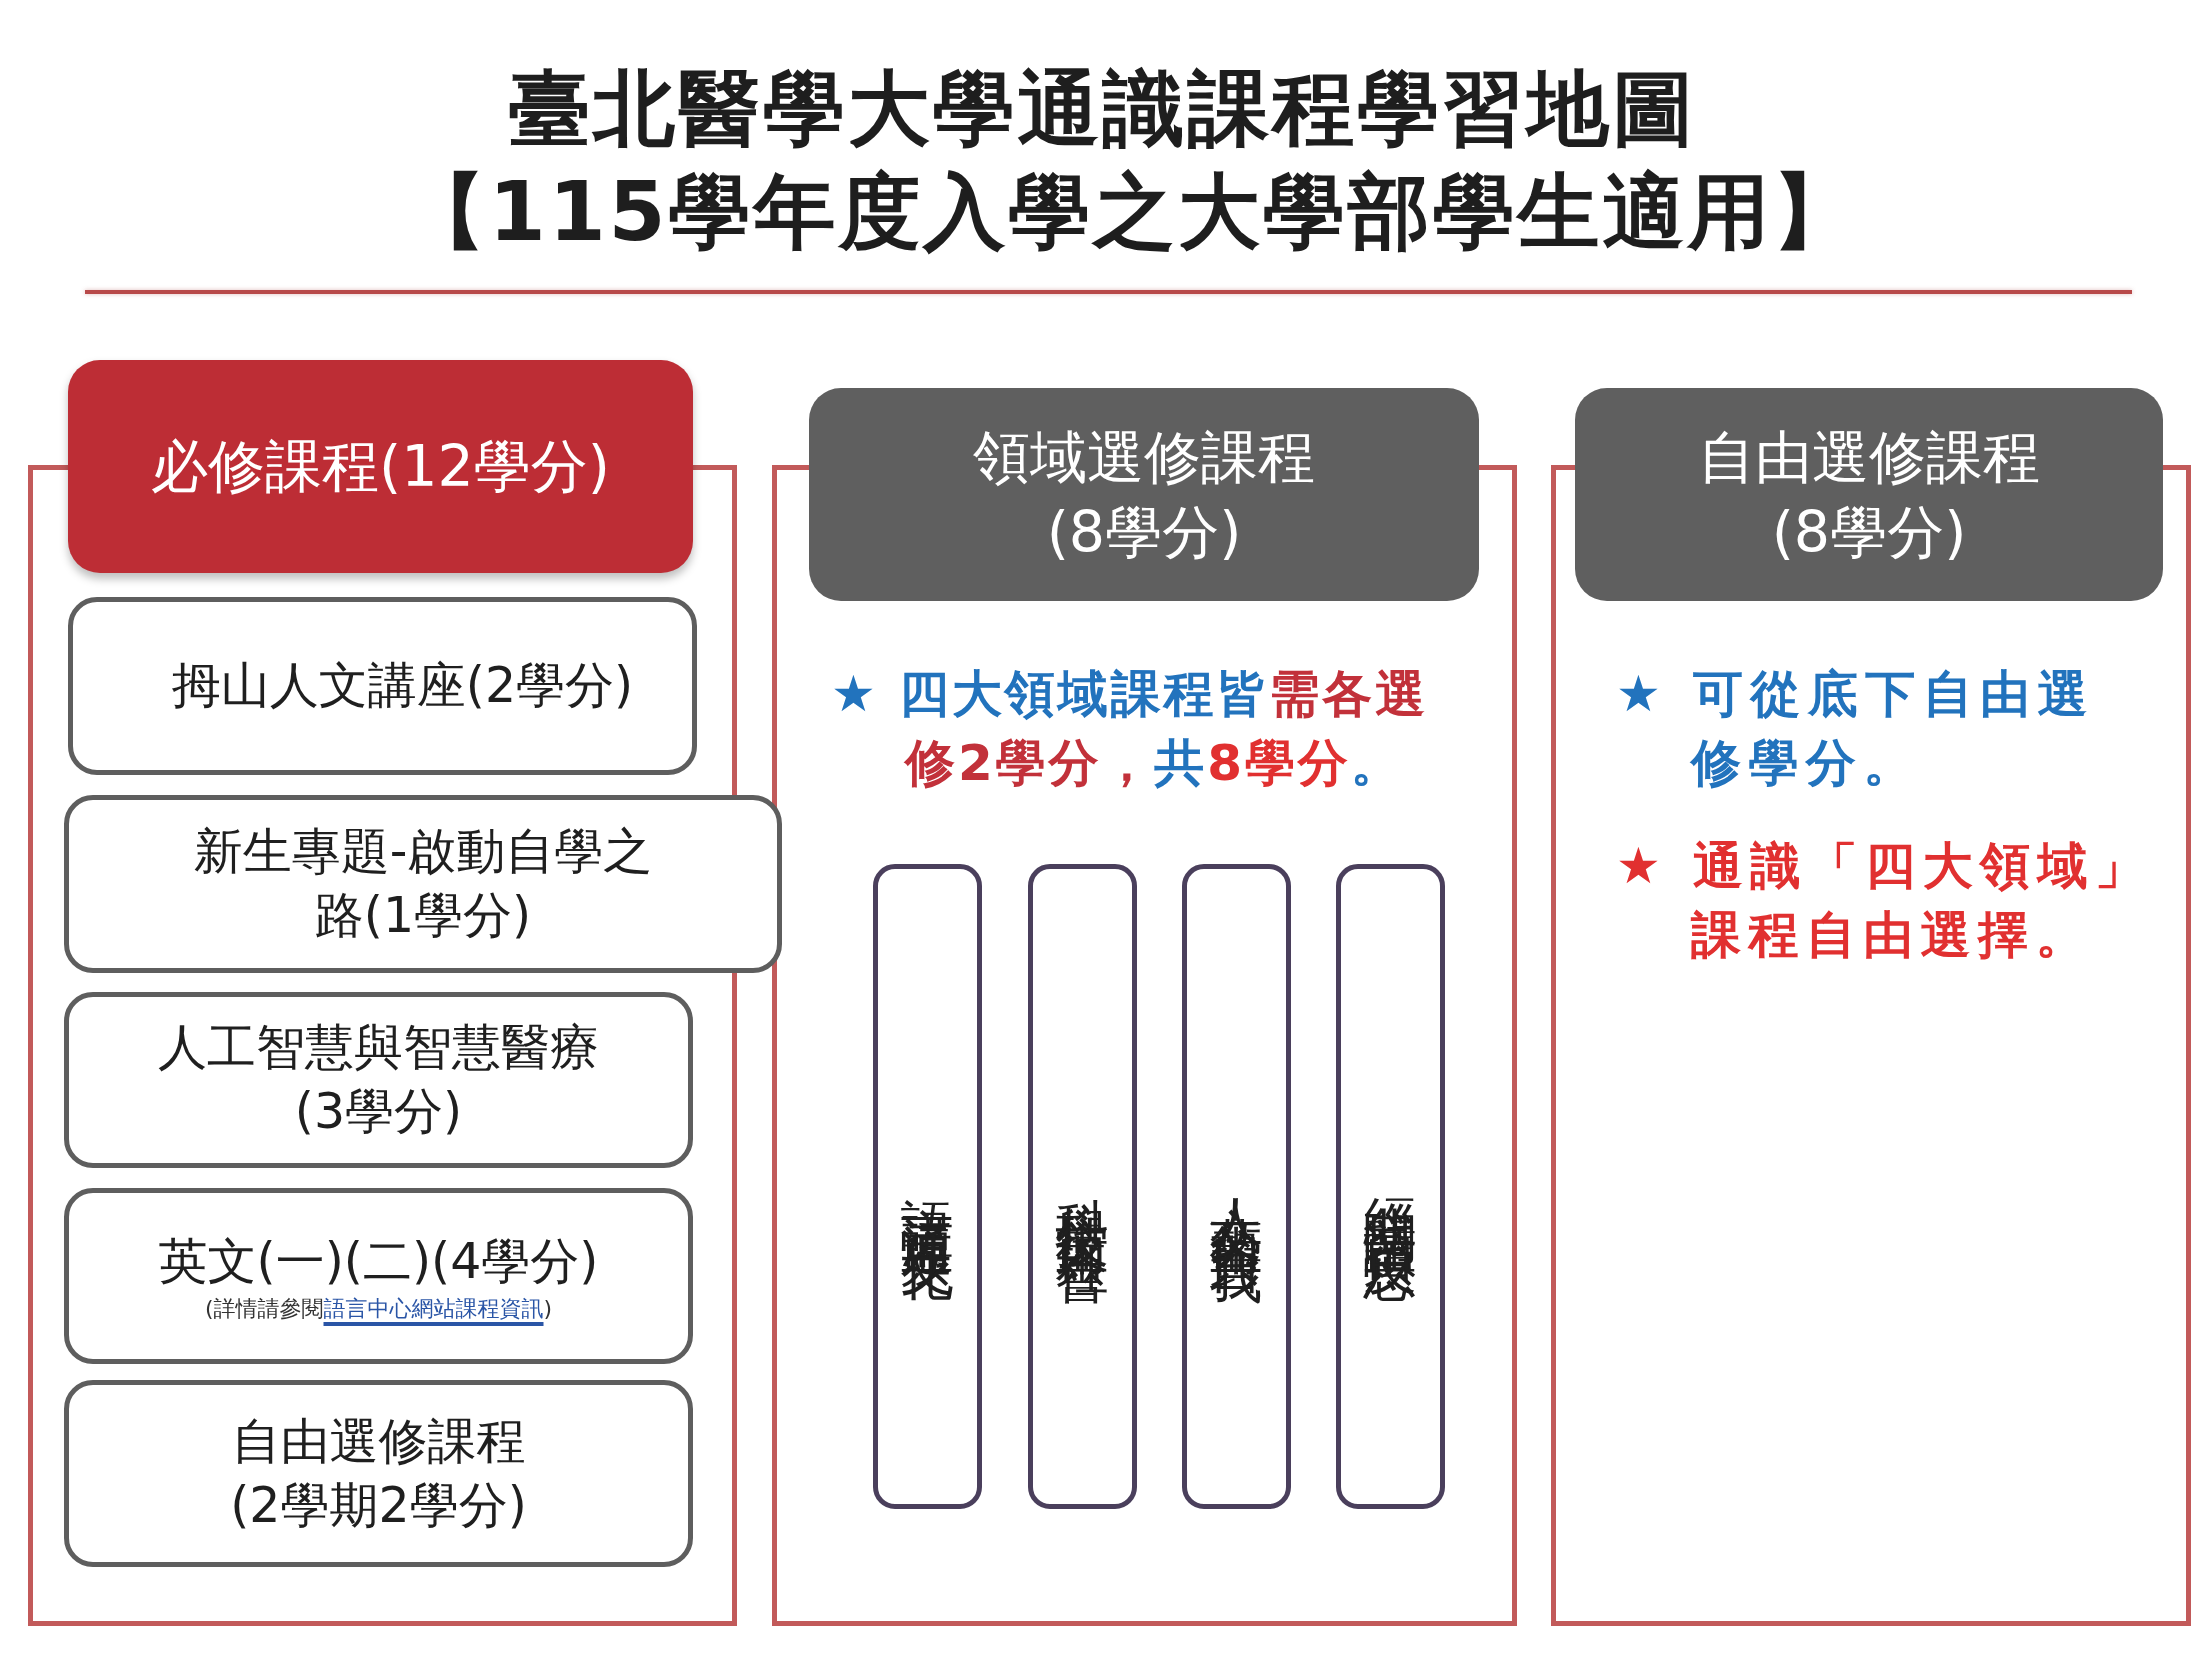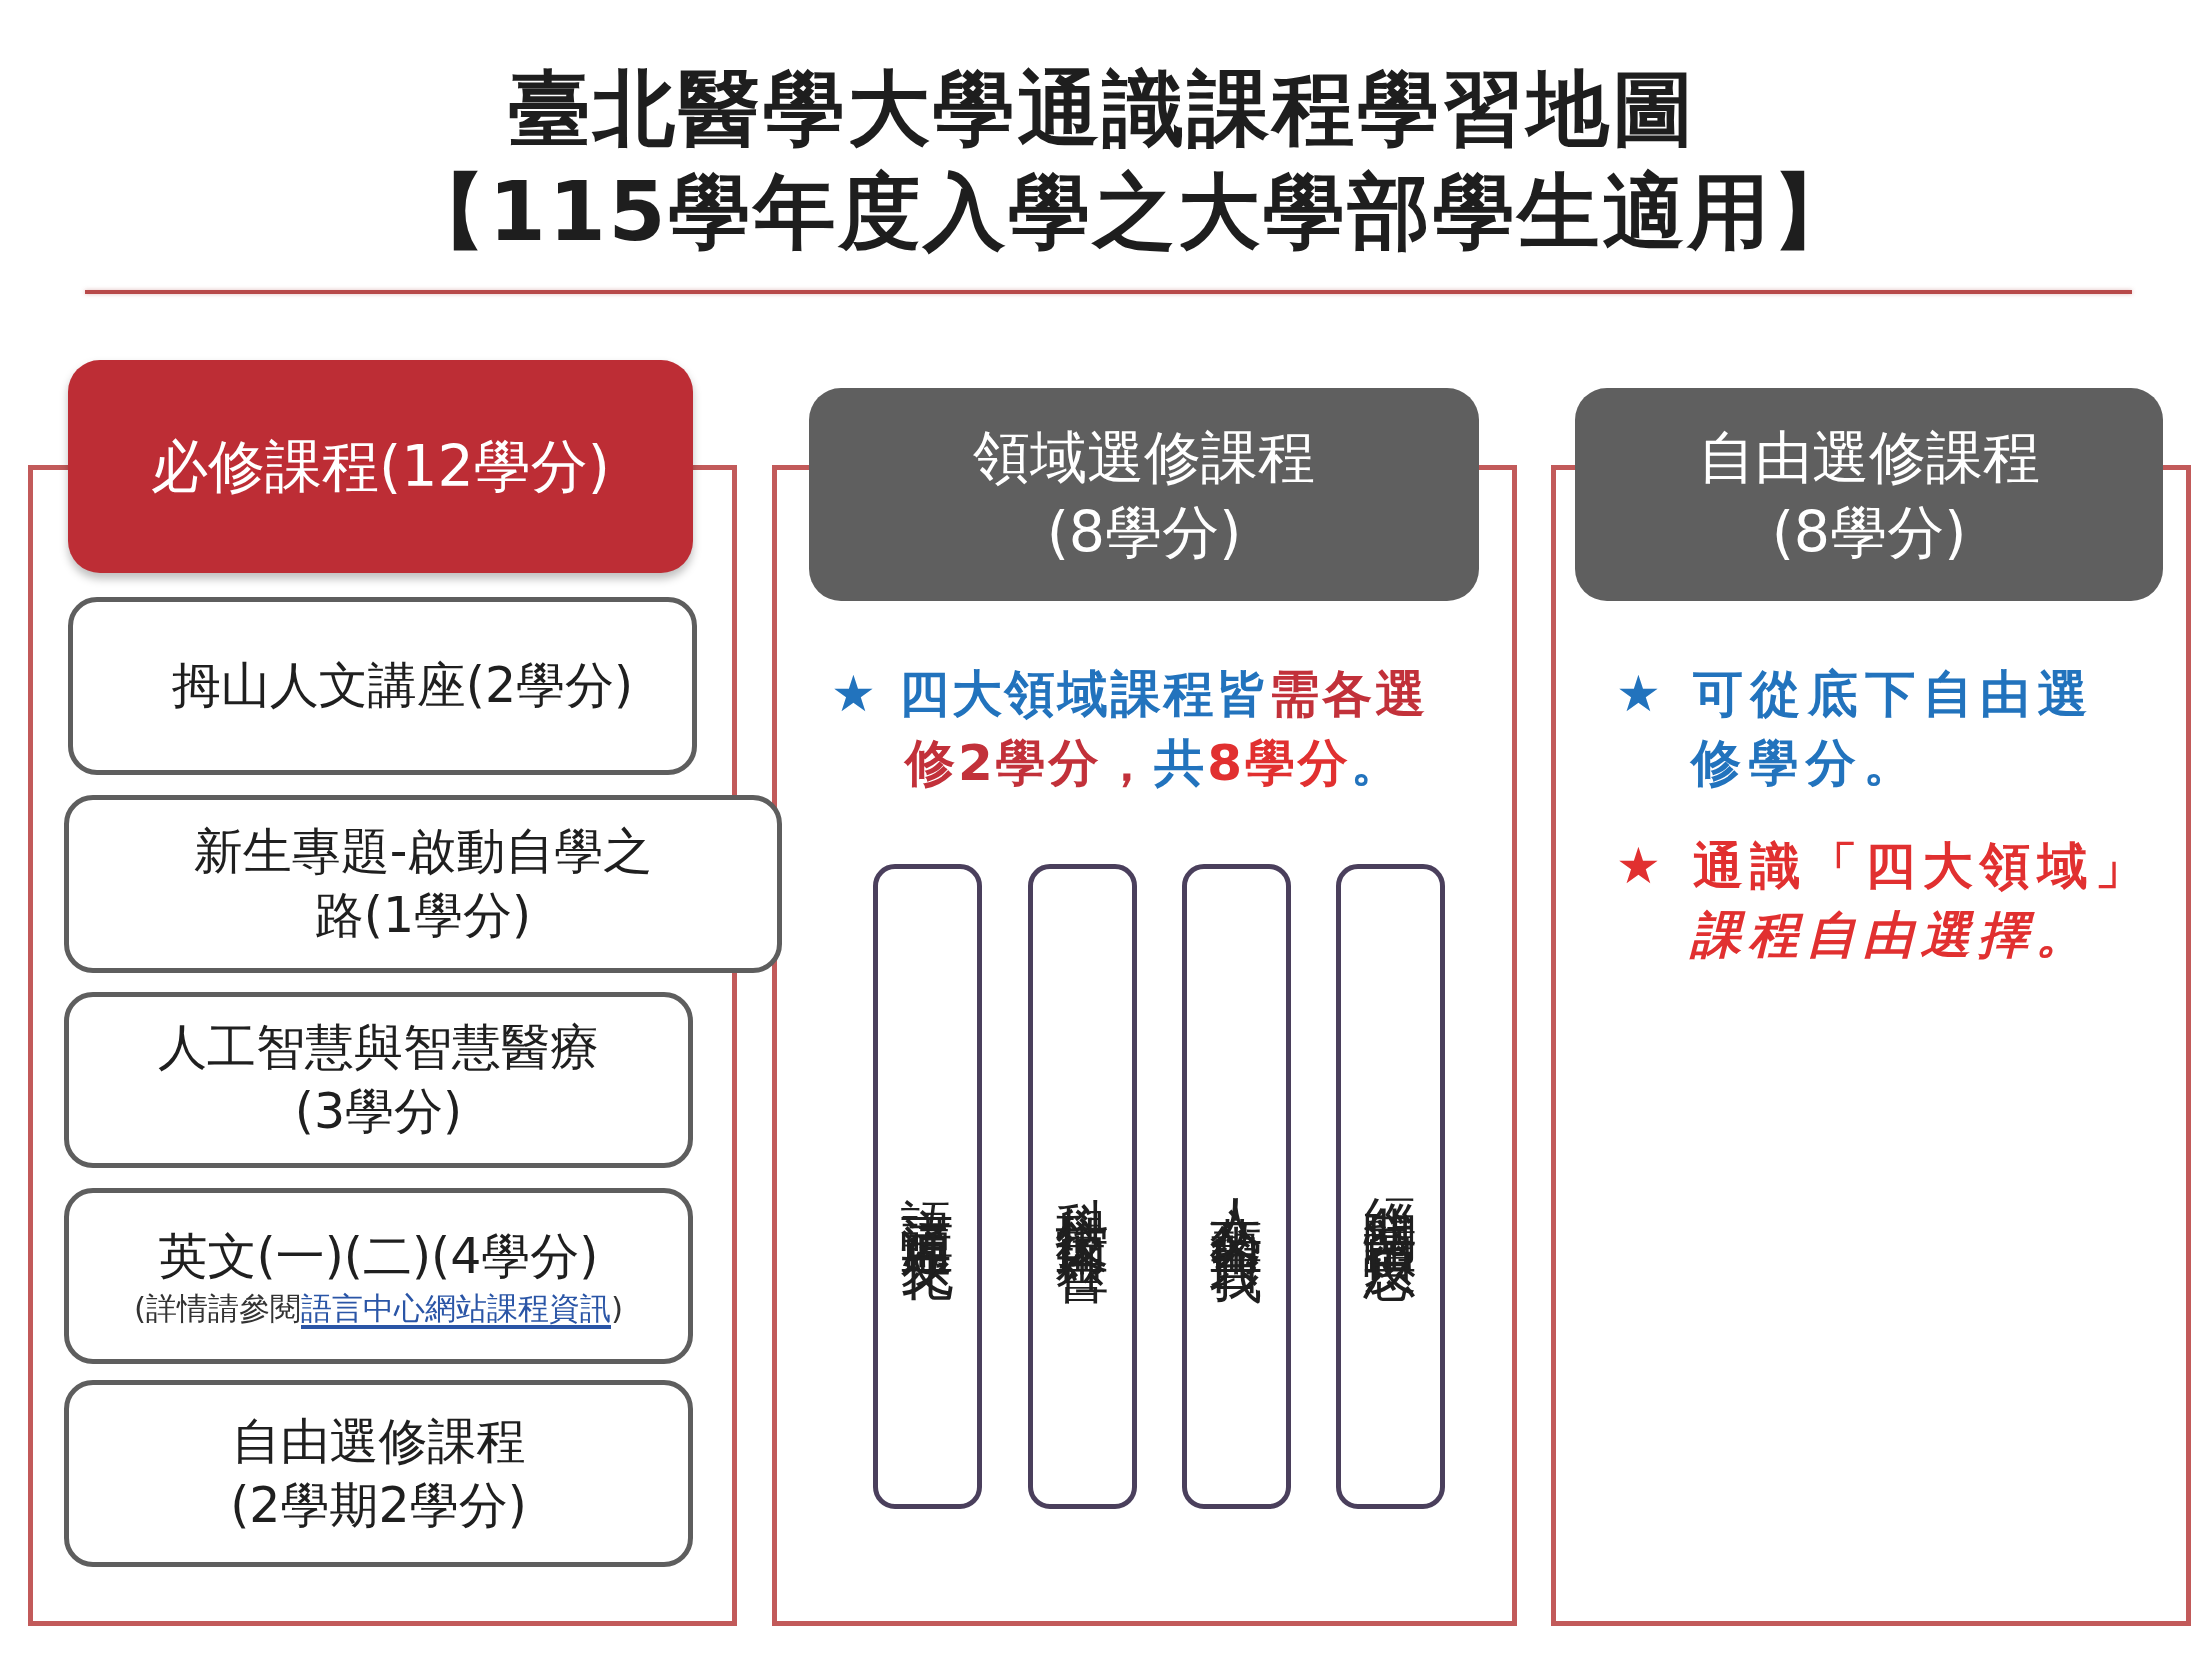--- a/index.html
+++ b/index.html
@@ -5,21 +5,21 @@
   html,body{margin:0;padding:0;background:#fff;}
   body{width:2205px;height:1654px;position:relative;overflow:hidden;font-family:"DejaVu Sans","Liberation Sans",sans-serif;color:#222;}
   .abs{position:absolute;}
   .title{left:0;width:2205px;text-align:center;font-weight:bold;font-size:82px;letter-spacing:2.9px;color:#1e1e1e;line-height:1;}
   .divider{left:85px;top:290px;width:2047px;height:3.7px;background:#b84a4a;box-shadow:0 0 4.4px rgba(160,60,60,.35);}
   .frame{border:5.1px solid #c25a5a;border-bottom-width:5.1px;box-sizing:border-box;}
   .hdr{border-radius:32px;color:#fff;display:flex;flex-direction:column;align-items:center;justify-content:center;text-align:center;line-height:1.3;box-sizing:border-box;}
   .hdr-red{background:#bd2d35;box-shadow:0 5.9px 8.8px rgba(0,0,0,.25);font-size:57px;}
   .hdr-gray{background:#5f5f5f;font-size:57px;margin-top:28px;}
   .cbox{border:5.9px solid #5e5e5e;border-radius:29px;background:#fff;box-sizing:border-box;display:flex;flex-direction:column;align-items:center;justify-content:center;text-align:center;line-height:1.3;font-size:49px;color:#1f1f1f;}
-  .cbox .note{font-size:31px;color:#333;margin-top:2px;line-height:1.2;}
+  .cbox .note{font-size:22px;color:#333;margin-top:2px;line-height:1.2;}
   .cbox .note a{color:#2a55a6;text-decoration:underline;text-decoration-thickness:3.7px;text-underline-offset:5.9px;}
   .pill{border:5.9px solid #4a3f5c;border-radius:22px;background:#fff;box-sizing:border-box;display:flex;align-items:center;justify-content:center;}
   .pill span{writing-mode:vertical-rl;text-orientation:upright;font-size:53px;letter-spacing:8.8px;font-weight:500;color:#1f1f1f;}
   .note-text{font-size:50px;font-weight:bold;line-height:1.38;letter-spacing:2.9px;}
   .blue{color:#2273bd;}
   .red{color:#c2313a;}
   .bred{color:#e13030;}
 </style>
 </head>
 <body>
@@ -88,15 +88,15 @@
   <span>(8學分)</span>
 </div>
 
 <div class="abs note-text blue" style="left:1616px;top:660px;width:559px;letter-spacing:7.4px;">
   <div><span>★</span> <span>可從底下自由選</span></div>
   <div style="padding-left:75px;">修學分。</div>
 </div>
 
 <div class="abs note-text bred" style="left:1616px;top:832px;width:573px;letter-spacing:7.4px;">
   <div><span>★</span> <span>通識「四大領域」</span></div>
-  <div style="padding-left:75px;font-style:italic;">課程自由選擇。</div>
+  <div style="padding-left:75px;">課程自由選擇。</div>
 </div>
 
 
 </body></html>

